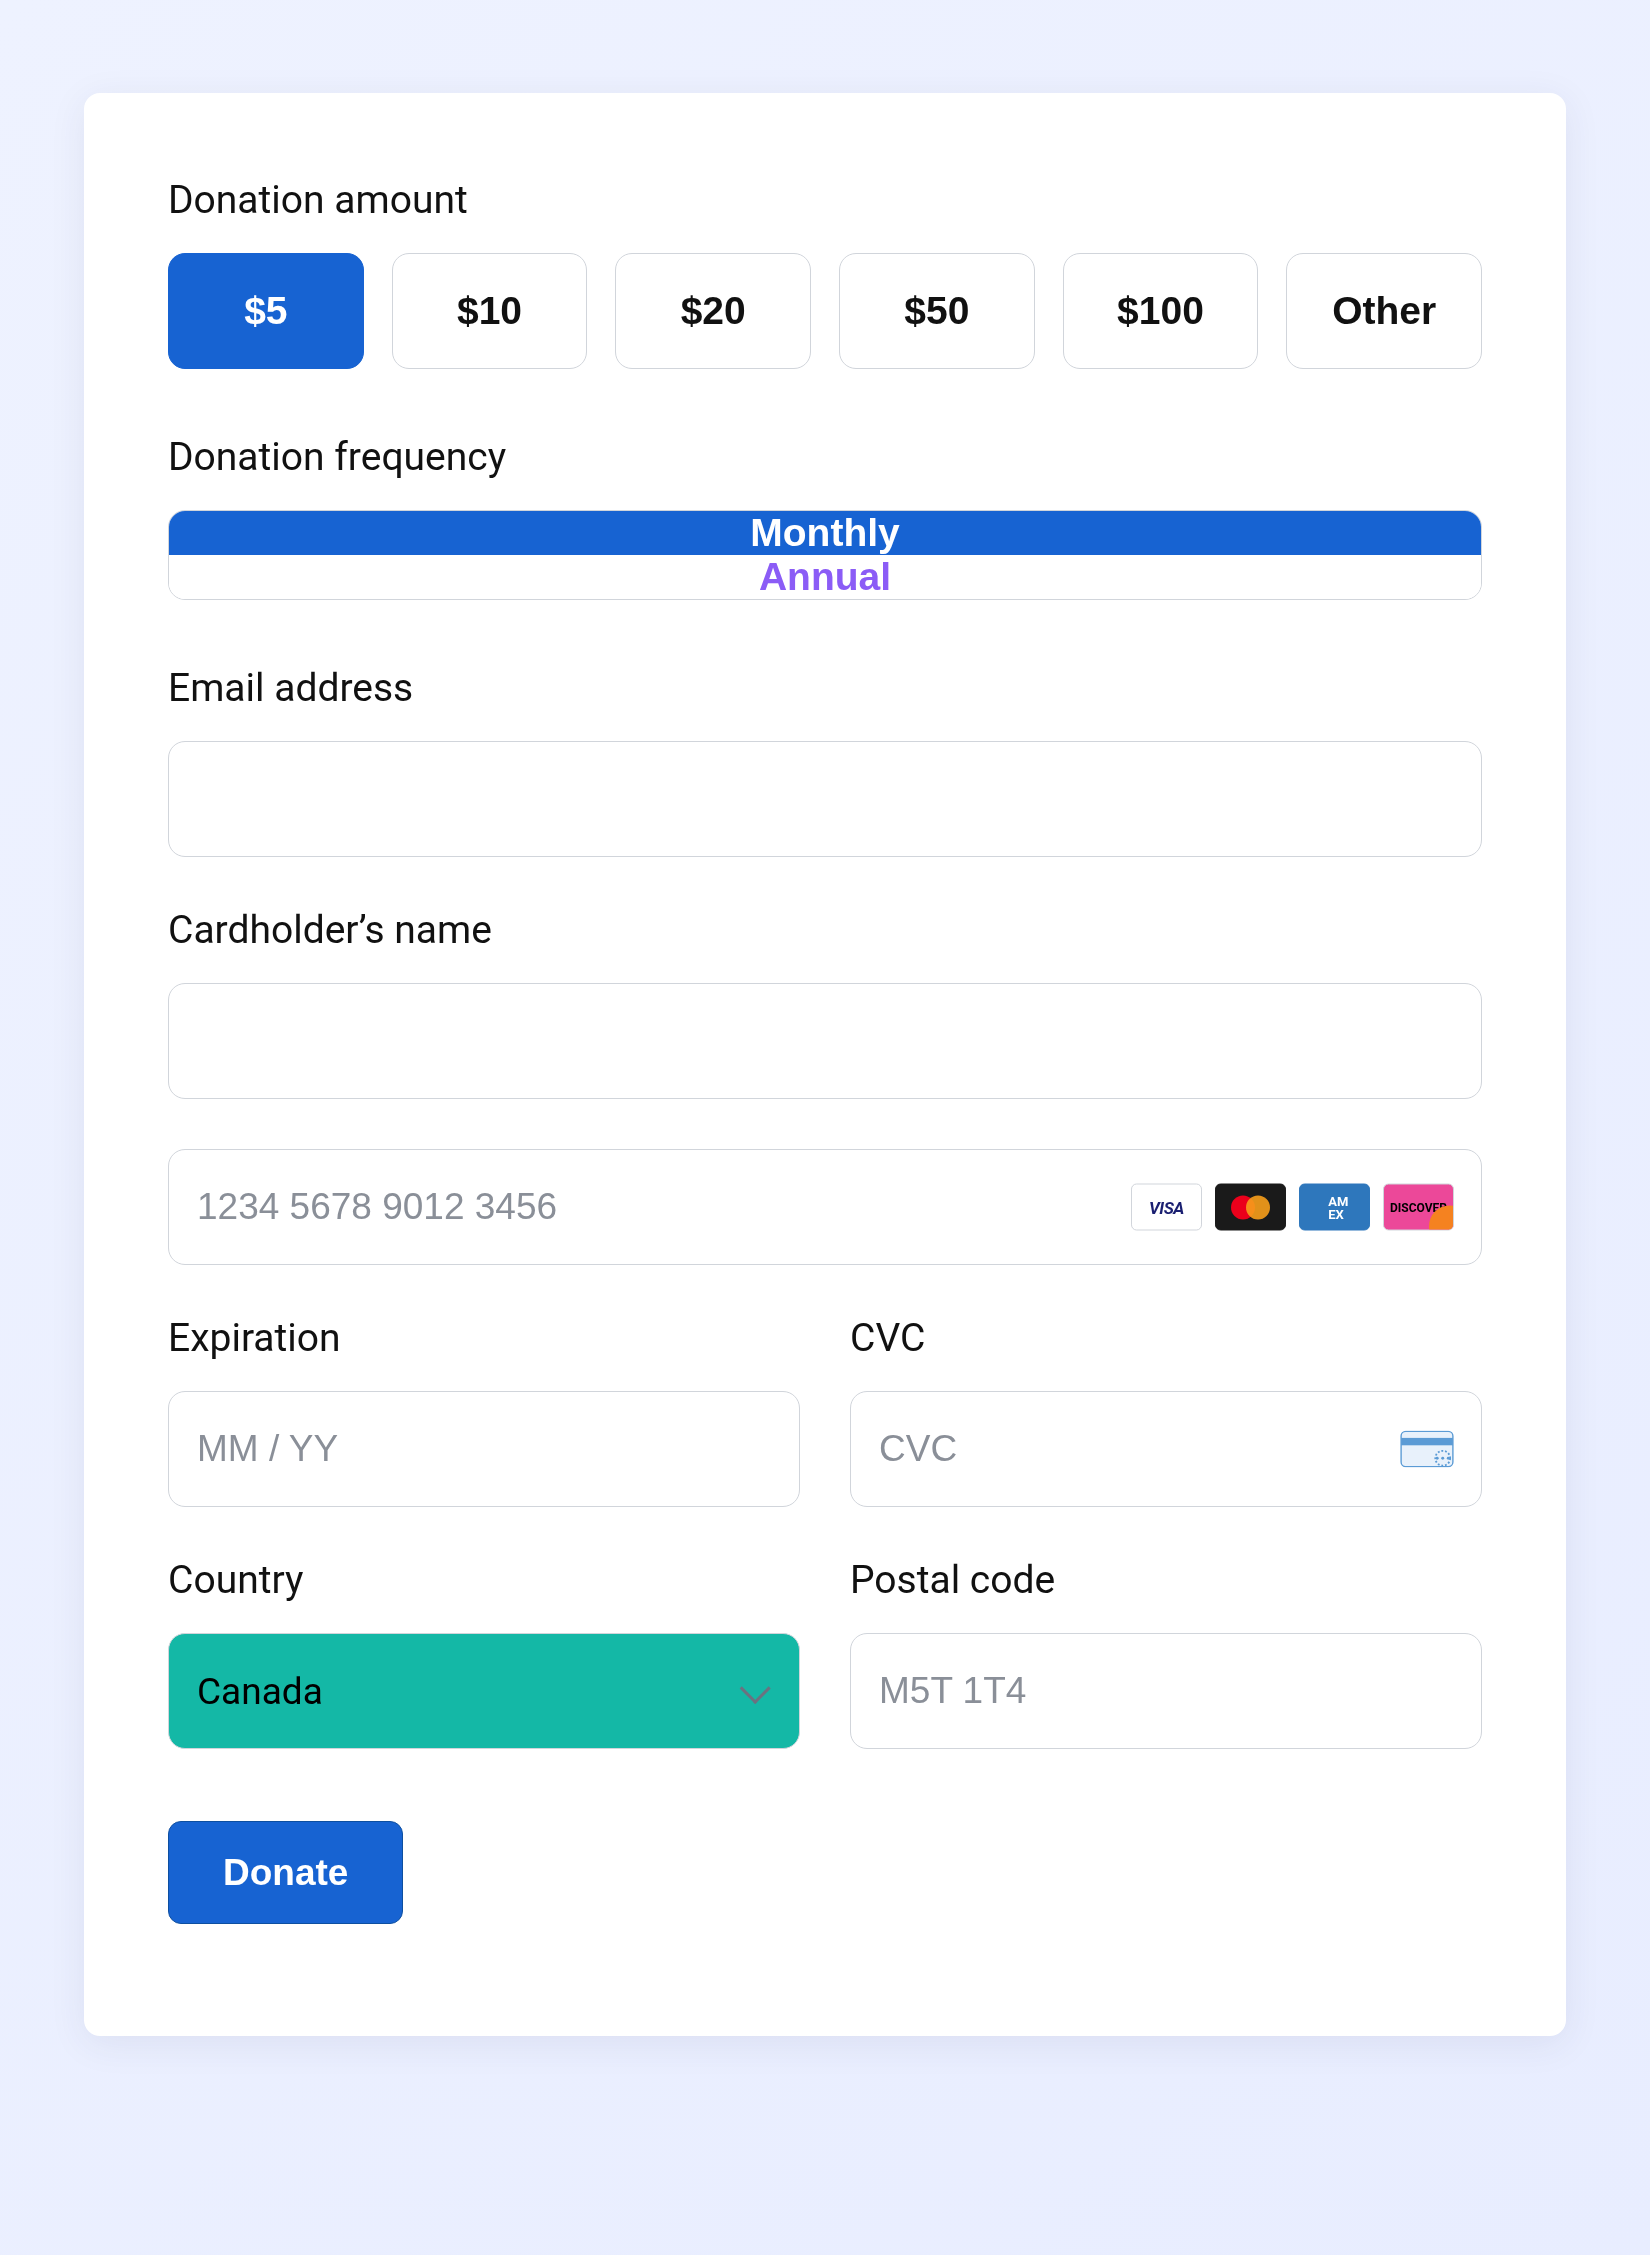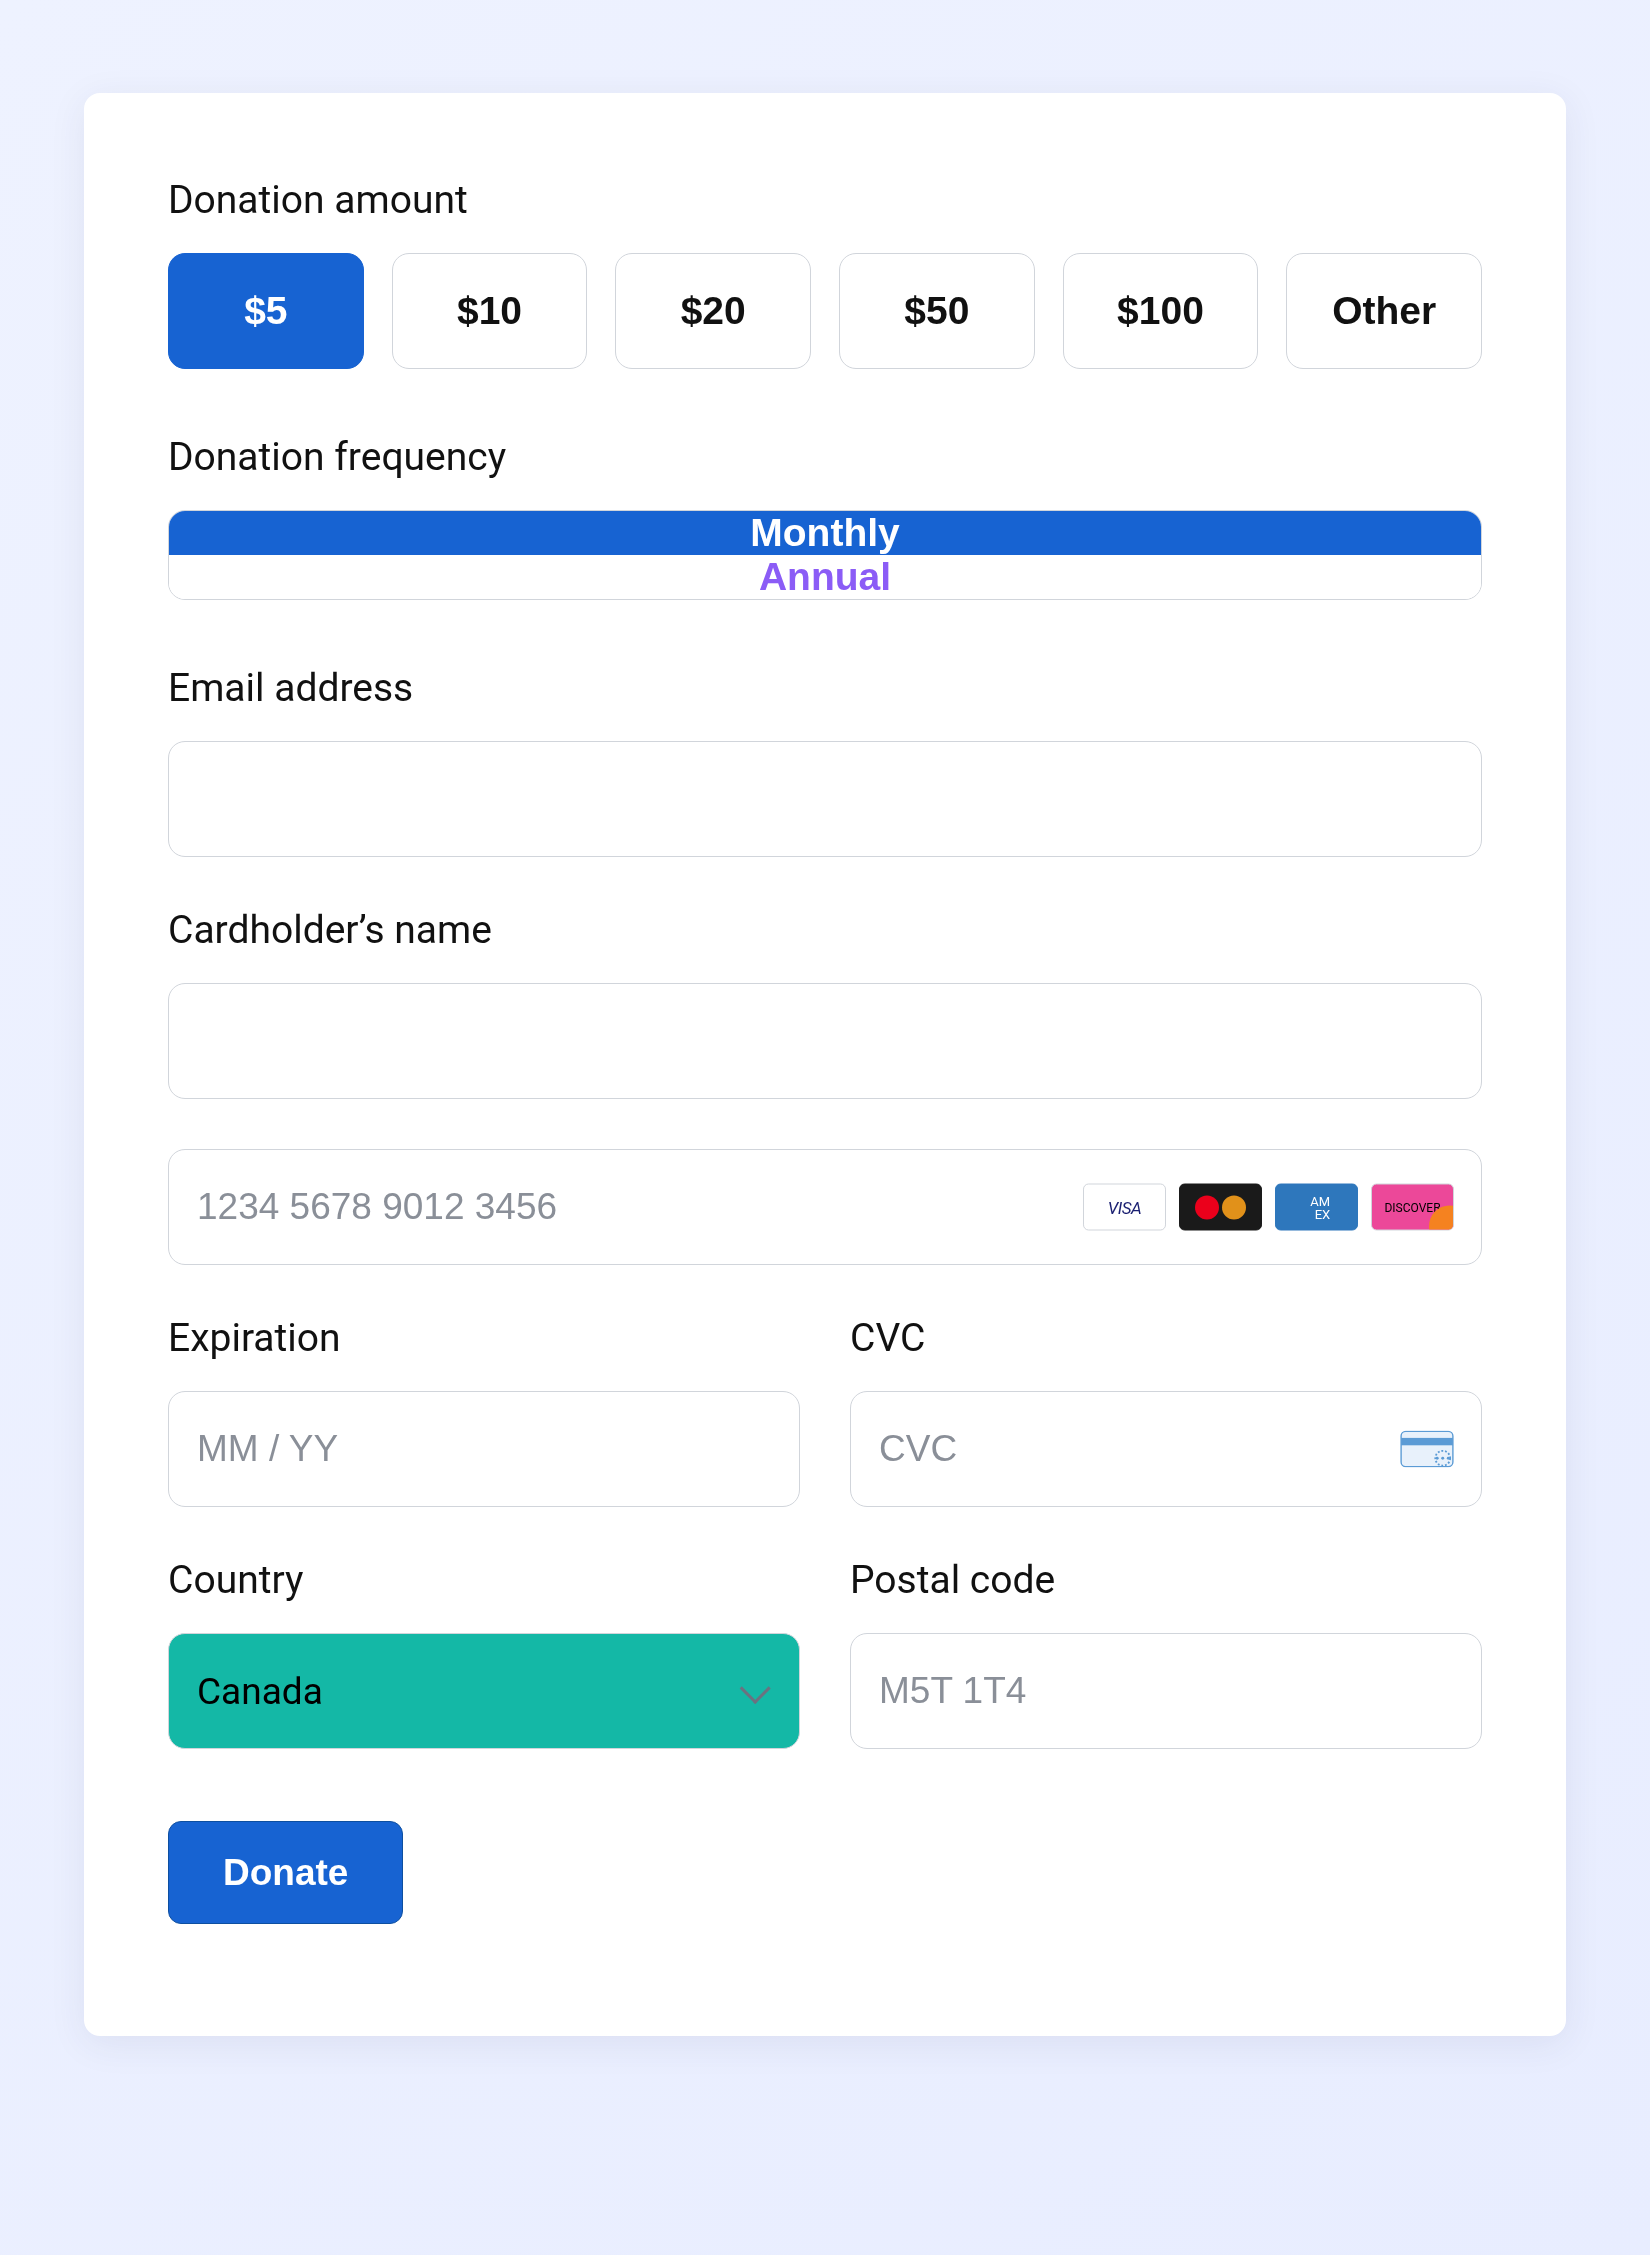--- a/index.html
+++ b/index.html
@@ -93,34 +93,34 @@
     }
     .card-icons {
       position: absolute;
       right: 28px;
       top: 50%;
       transform: translateY(-50%);
       display: flex;
       gap: 13px;
     }
     .cc-icon {
-      width: 83px;
+      width: 71px;
       height: 47px;
       border-radius: 5.6px;
       display: flex;
       align-items: center;
       justify-content: center;
       font-size: 17px;
-      font-weight: 400;
+      font-weight: 700;
     }
     .visa { background: #fff; border: 1.4px solid #d1d5db; color: #1a1f71; font-style: italic; letter-spacing: -0.5px; }
     .mc { background: #1a1a1a; border: 1.4px solid #1a1a1a; position: relative; }
     .mc::before { content: ""; position: absolute; width: 24px; height: 24px; background: #eb001b; border-radius: 50%; left: 15px; }
     .mc::after { content: ""; position: absolute; width: 24px; height: 24px; background: #f79e1b; border-radius: 50%; right: 15px; opacity: 0.9; }
-    .amex { background: #2e77bc; border: 1.4px solid #2e77bc; color: #fff; font-size: 13px; line-height: 1; text-align: right; padding-left: 7.5px; }
+    .amex { background: #2e77bc; border: 1.4px solid #2e77bc; color: #fff; font-size: 13px; line-height: 1; text-align: left; padding-left: 7.5px; }
     .disc { background: #ec4899; border: 1.4px solid #d1d5db; color: #000; font-size: 12px; position: relative; overflow: hidden; }
     .disc::after { content: ""; position: absolute; right: -17px; bottom: -17px; width: 41px; height: 41px; background: #f58220; border-radius: 50%; }
     .two-col {
       display: grid;
       grid-template-columns: 1fr 1fr;
       gap: 50px;
     }
     .cvc-wrapper {
       position: relative;
     }

